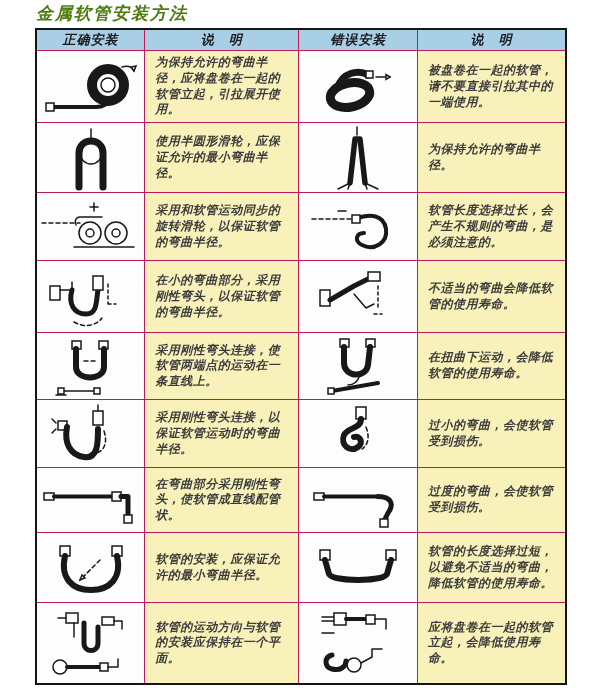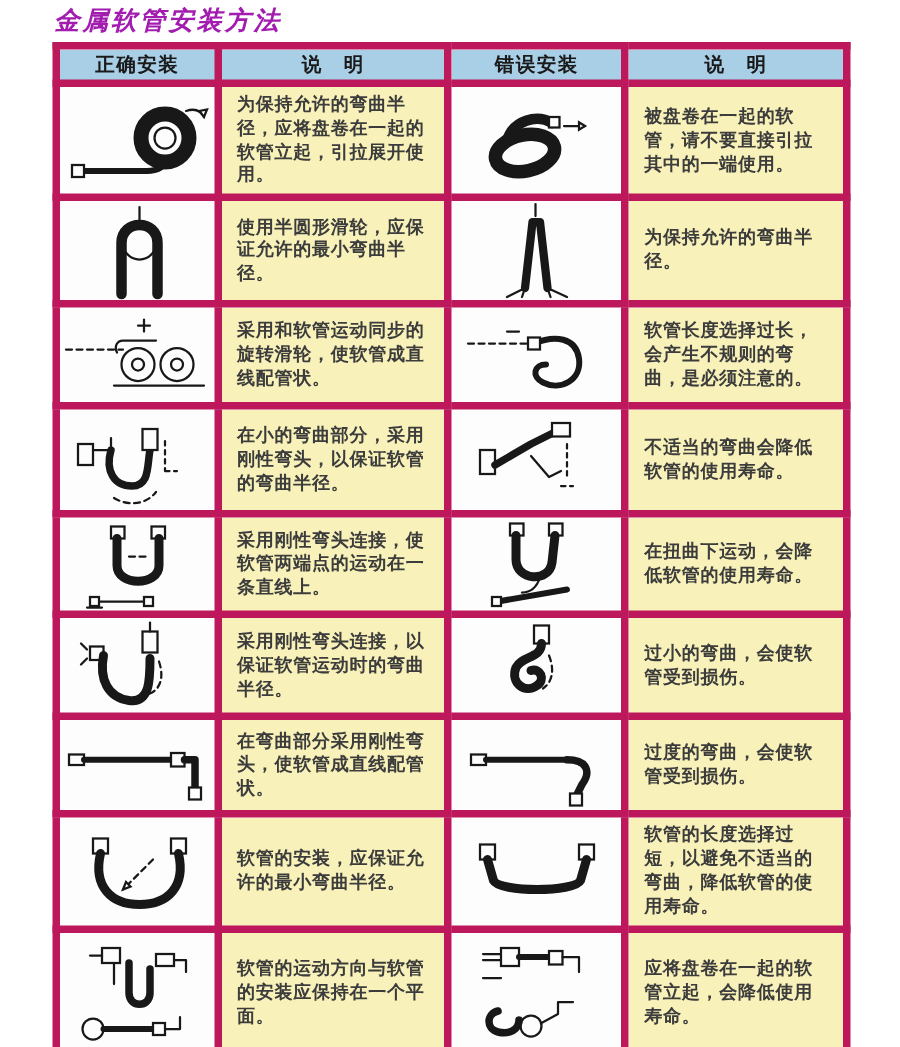--- a/index.html
+++ b/index.html
@@ -5,30 +5,30 @@
   html,body{margin:0;padding:0;}
   body{
     width:600px;height:698px;background:#ffffff;position:relative;
     font-family:"DejaVu Sans","Liberation Sans",sans-serif;
     -webkit-font-smoothing:antialiased;
   }
   .page-title{
     position:absolute;left:36px;top:2px;
     font-family:"DejaVu Serif","Liberation Serif",serif;
     font-weight:bold;font-style:italic;
-    font-size:17px;color:#a21caf;letter-spacing:2px;
+    font-size:17px;color:#4d7c0f;letter-spacing:2px;
   }
   .hose-table{
     position:absolute;left:35px;top:28px;width:532px;height:645px;
     border-collapse:collapse;table-layout:fixed;
     border:2px solid #141414;
   }
   .hose-table td,.hose-table th{
-    border:5px solid #be185d;
-    padding:0;vertical-align:middle;overflow:hidden;
+    border:1px solid #be185d;
+    padding:0;vertical-align:middle;overflow:hidden;font-style:italic;
   }
   .hose-table th{
     background:#a9cfe7;height:20px;
     font-size:13px;font-weight:bold;color:#1a1a1a;
     letter-spacing:1px;text-align:center;
   }
   td.img-cell{background:#fdfdfd;text-align:center;}
   td.txt-cell{
     background:#f8f2ba;
     font-size:12px;font-weight:bold;color:#3c3c3c;
@@ -120,21 +120,21 @@
         <path class="hose thin" d="M42 20 L64 20 M42 20 C38 20 36 24 38 28"></path>
         <circle class="hose thin" cx="52" cy="36" r="11"></circle>
         <circle class="hose thin" cx="52" cy="36" r="4"></circle>
         <circle class="hose thin" cx="78" cy="36" r="11"></circle>
         <circle class="hose thin" cx="78" cy="36" r="4"></circle>
         <path class="hose thin" d="M36 50 L96 50"></path>
         <path class="hose thin" d="M52 10 L60 10 M56 6 L56 14"></path>
       </svg>
     </td>
     <td class="txt-cell">
-          <span class="txt">采用和软管运动同步的旋转滑轮，使软管成直线配管状。</span>
+          <span class="txt">采用和软管运动同步的旋转滑轮，以保证软管的弯曲半径。</span>
         </td>
     <td class="img-cell">
       <svg width="100" height="60" viewBox="0 0 100 60">
         <path class="hose dash" d="M4 22 L48 22"></path>
         <path class="hose thin" d="M30 14 L38 14"></path>
         <path class="hose mid" d="M48 22 C62 16 76 18 78 32 C80 46 66 54 54 48 C46 44 48 36 56 36"></path>
         <rect class="fit" x="44" y="18" width="8" height="8"></rect>
       </svg>
     </td>
     <td class="txt-cell">

